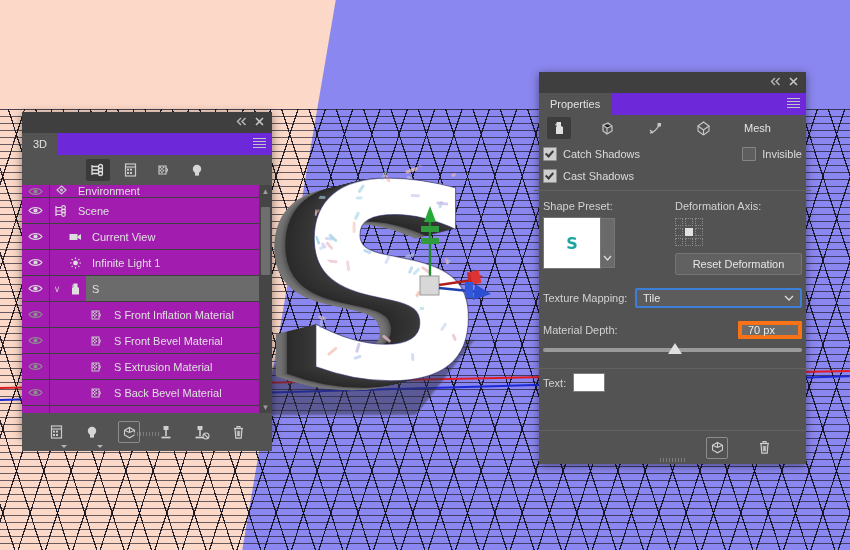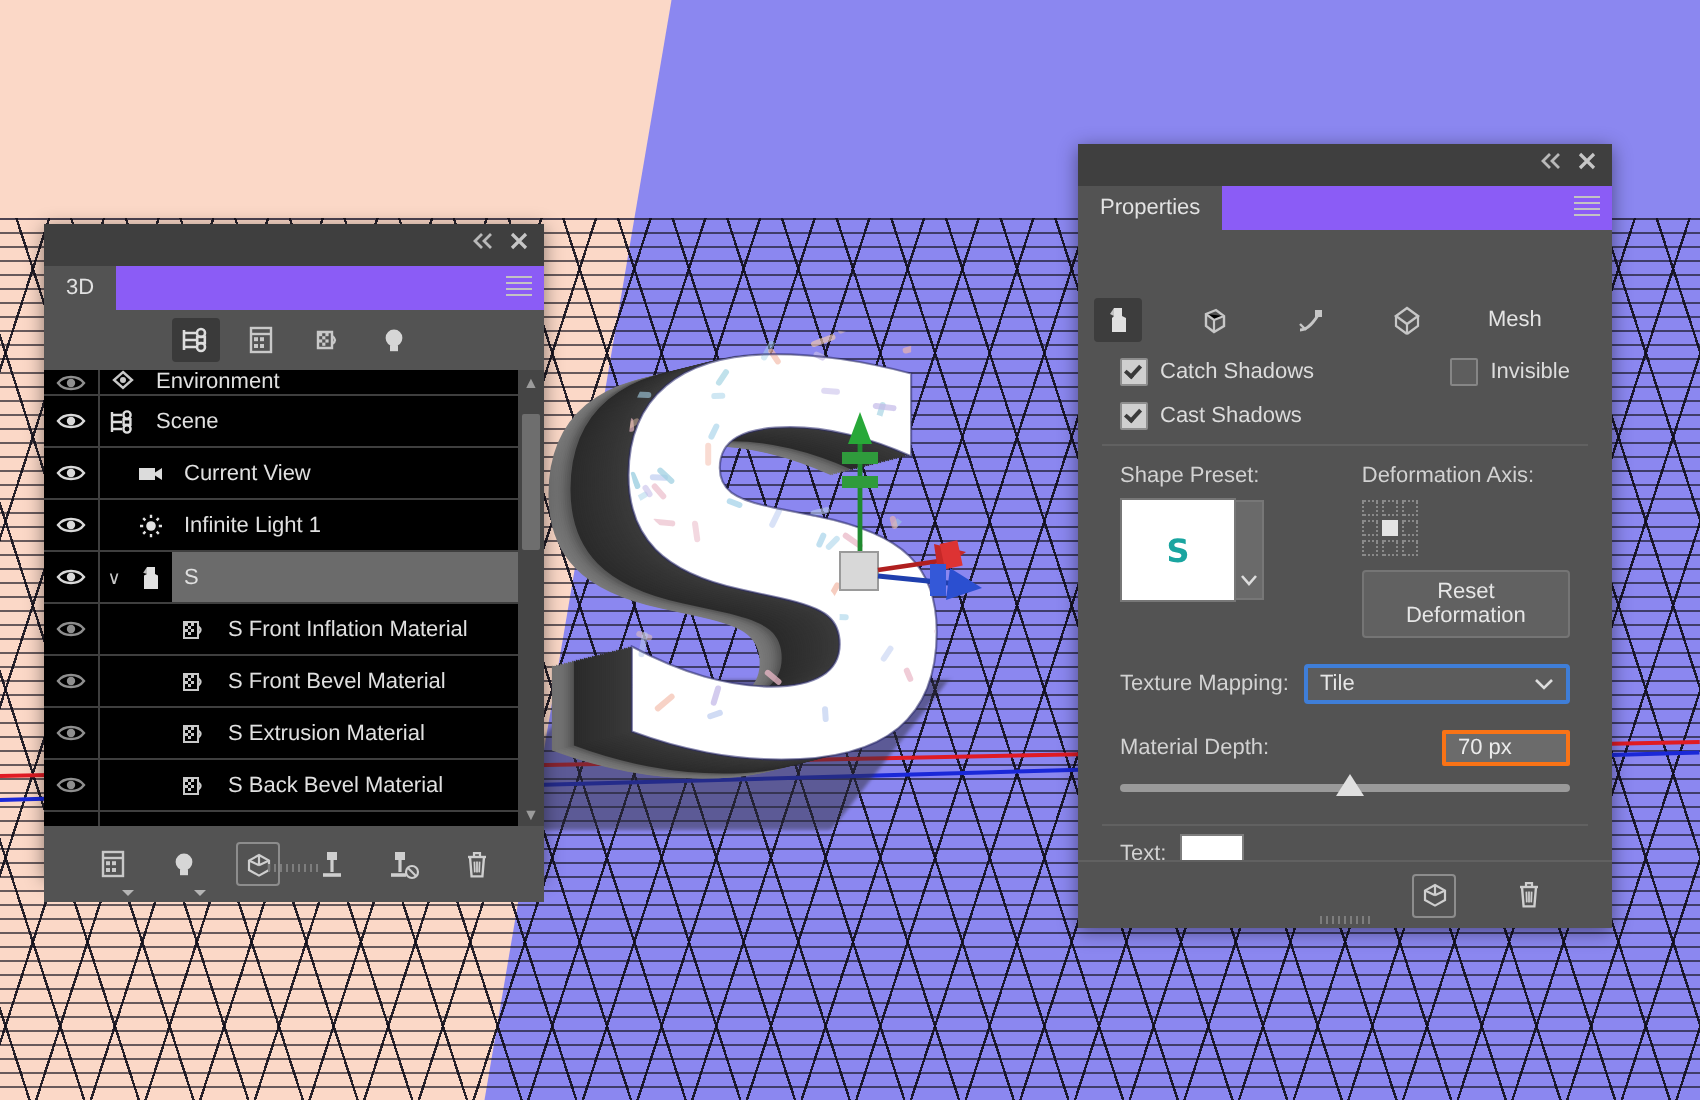--- a/index.html
+++ b/index.html
@@ -185,21 +185,21 @@
     width: 13px;
     height: 13px;
     cursor: pointer;
     color: #b9b9b9;
     font-size: 10px;
     text-align: center;
     line-height: 13px;
   }
   .panel-tabsrow {
     height: 22px;
-    background: #8b5cf6;
+    background: #6d28d9;
     position: relative;
     display: flex;
     align-items: stretch;
   }
   .panel-tab {
     background: #535353;
     color: #e2e2e2;
     font-size: 11px;
     padding: 0 11px;
     display: flex;
@@ -234,21 +234,21 @@
   .p3d-tool {
     width: 24px; height: 22px;
     display: flex; align-items: center; justify-content: center;
     border-radius: 2px;
     cursor: pointer;
   }
   .p3d-tool.active { background: #3a3a3a; }
 
   .p3d-list {
     position: relative;
-    background: #000000;
+    background: #a21caf;
     height: 228px;
     overflow: hidden;
   }
   .tree-row {
     display: flex;
     align-items: center;
     height: 25px;
     border-bottom: 1px solid #3f3f3f;
     position: relative;
     cursor: pointer;
@@ -347,32 +347,31 @@
 
   
   #panelProps { left: 539px; top: 72px; width: 267px; height: 392px; }
   .pp-tabsrow {
     height: 26px;
     background: #535353;
     display: flex;
     align-items: center;
     padding-left: 8px;
     gap: 24px;
-    margin-top: 32px;
   }
   .pp-tabicon {
     width: 24px; height: 22px;
     display: flex; align-items: center; justify-content: center;
     border-radius: 2px;
     cursor: pointer;
   }
   .pp-tabicon.active { background: #3d3d3d; }
   .pp-meshlabel { font-size: 11px; color: #e4e4e4; margin-left: 5px; }
 
-  .pp-body { background: #535353; padding: 0 21px; position: relative; }
+  .pp-body { background: #535353; padding: 0 4px; position: relative; }
   .pp-divider { height: 1px; background: #616161; margin: 0 -9px; }
 
   .checkrow {
     display: flex;
     align-items: center;
     height: 19px;
     margin-top: 3px;
   }
   .cbx {
     width: 12px; height: 12px;
@@ -458,21 +457,21 @@
     align-items: center;
     justify-content: space-between;
     padding: 0 6px;
     font-size: 11px;
     color: #e6e6e6;
     cursor: pointer;
     box-sizing: border-box;
   }
   .numfield {
     background: #6b6b6b;
-    border: 2px solid #f97316;
+    border: 4px solid #f97316;
     border-radius: 1px;
     height: 18px;
     display: flex;
     align-items: center;
     padding-left: 6px;
     font-size: 11px;
     color: #ececec;
     cursor: text;
     box-sizing: border-box;
   }

